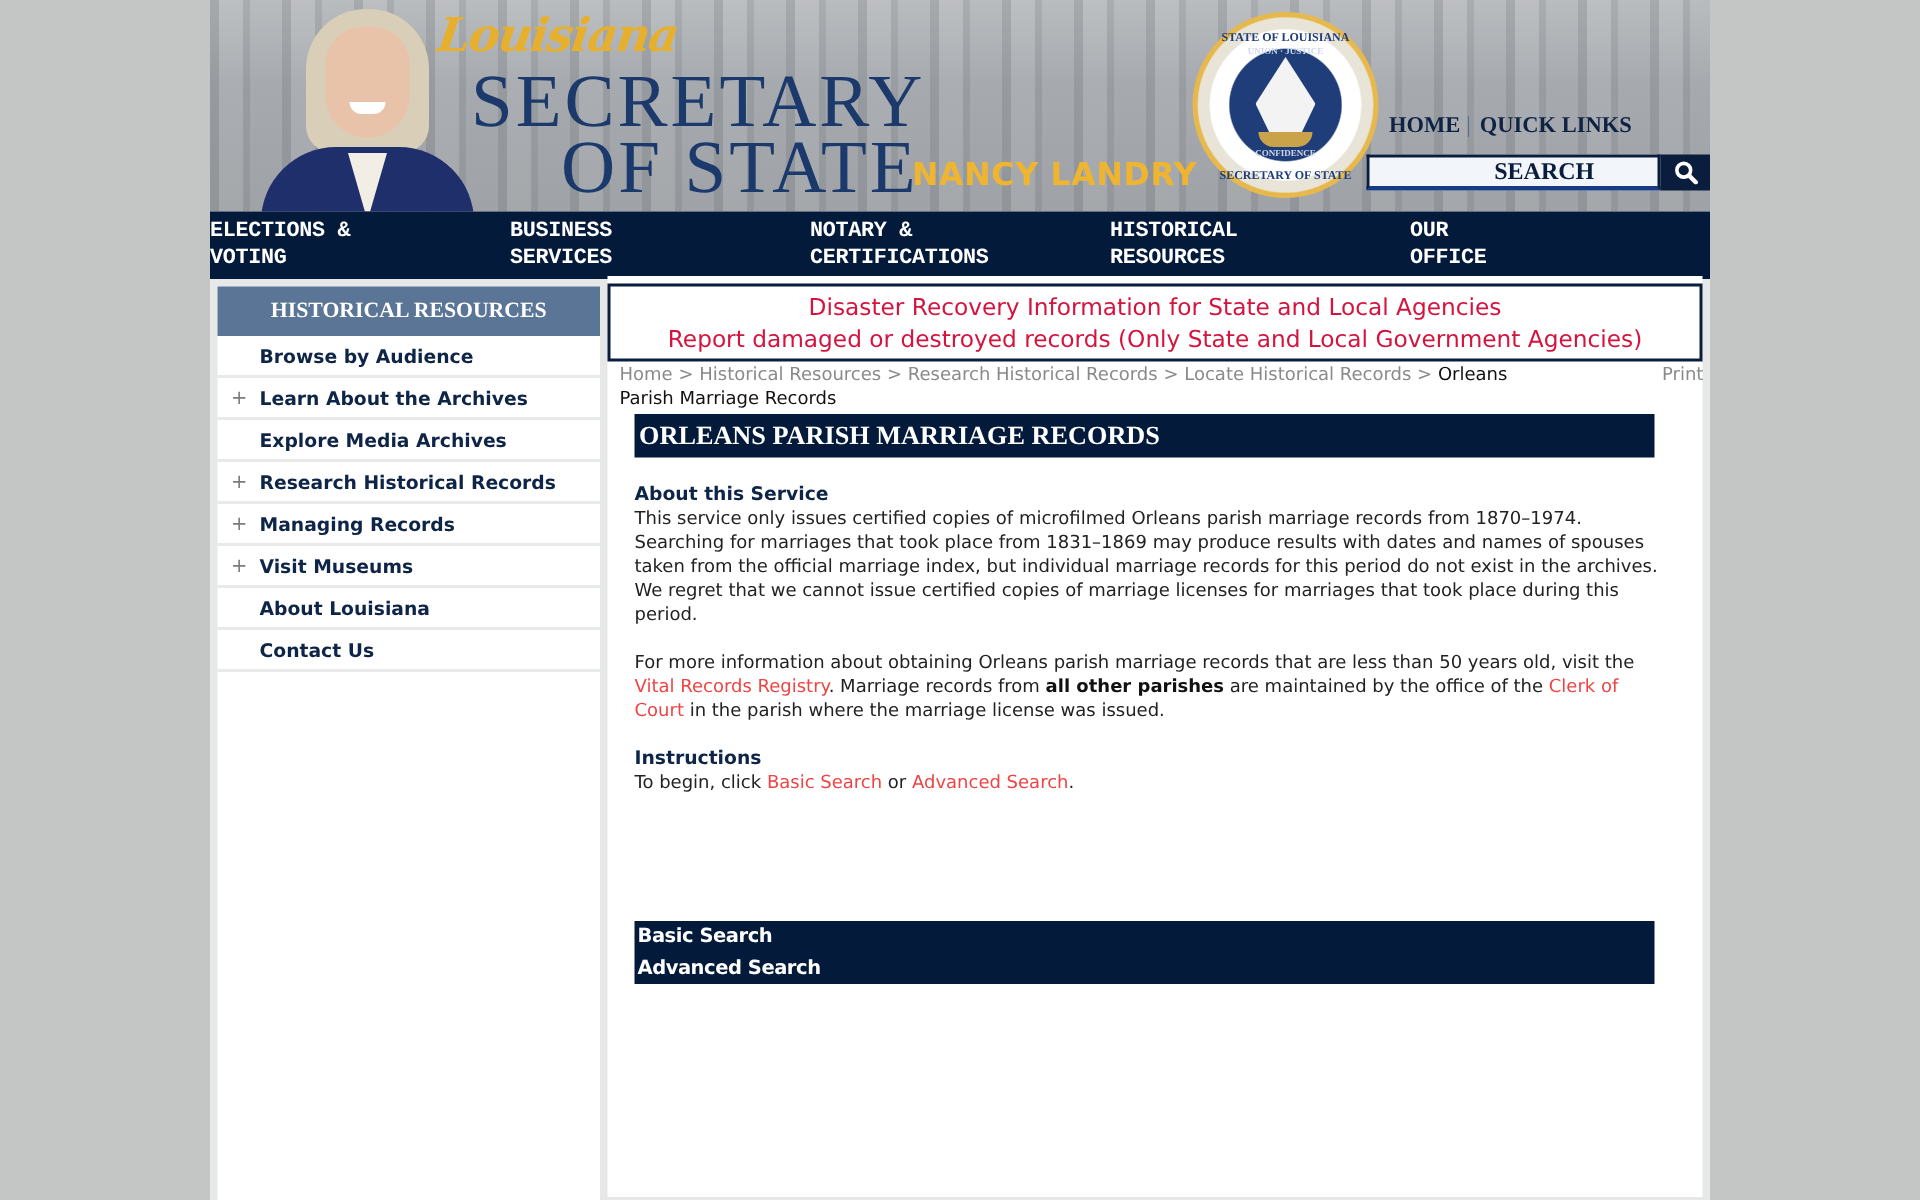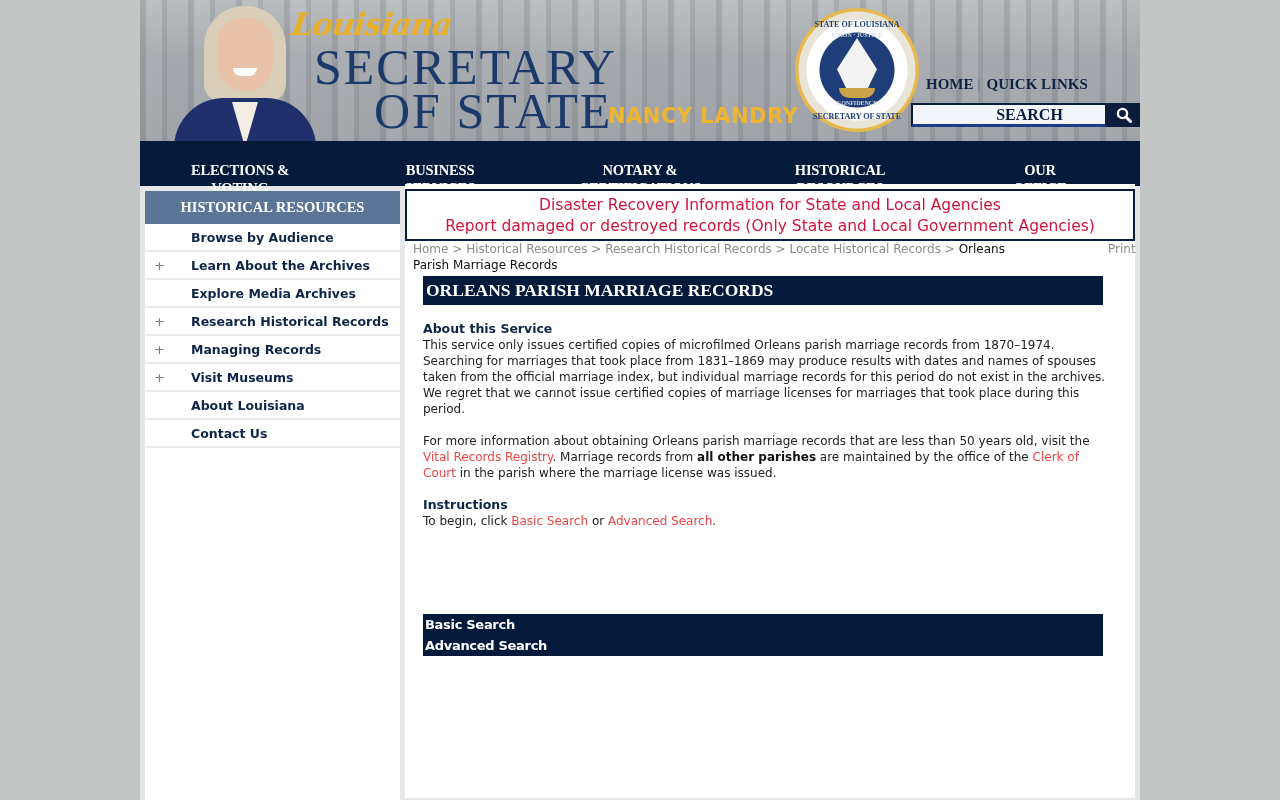--- a/index.html
+++ b/index.html
@@ -29,26 +29,26 @@
   .seal .ring-text { position: absolute; left: 0; width: 124px; text-align: center; font-family: "Liberation Serif", serif; font-weight: bold; font-size: 8px; color: #1f3d78; }
   .utility { position: absolute; left: 786px; top: 76px; font-family: "Liberation Serif", serif; font-weight: bold; font-size: 15px; color: #0f2244; }
   .utility a { color: #0f2244; text-decoration: none; }
   .utility .sep { color: #5a6d88; margin: 0 6px 0 4px; font-weight: normal; }
   .search-box { position: absolute; left: 771px; top: 103px; width: 196px; height: 24px; background: #f2f6fa; border: 2px solid #0b1d3c; border-bottom: 3px solid #173c84; text-align: center;
     font-family: "Liberation Serif", serif; font-weight: bold; font-size: 16px; color: #0b1d3c; line-height: 19px; padding-left: 41px; }
   .search-btn { position: absolute; left: 967px; top: 103px; width: 33px; height: 24px; background: #0b1d3c; display: flex; align-items: center; justify-content: center; }
 
   
   .navbar { position: absolute; left: 0; top: 141px; width: 1000px; height: 45px; background: #031a3b; display: flex; }
-  .navbar .nav-item { width: 200px; color: #fff; font-family: Liberation Serif, serif; font-weight: bold; font-size: 14.5px; text-align: center; line-height: 18px; padding-top: 20px; letter-spacing: -0.2px; cursor: pointer; }
+  .navbar .nav-item { width: 200px; color: #fff; font-family: Liberation Mono, monospace; font-weight: bold; font-size: 14.5px; text-align: left; line-height: 18px; padding-top: 4px; letter-spacing: -0.2px; cursor: pointer; }
 
   
   .sidebar { position: absolute; left: 5px; top: 191px; width: 255px; height: 609px; background: #ffffff; }
   .sidebar-head { height: 33px; background: #5a7595; color: #fff; font-family: "Liberation Serif", serif; font-weight: bold; font-size: 14.5px; text-align: center; line-height: 33px; }
-  .side-item { height: 28px; border-bottom: 2px solid #e8e9ea; position: relative; font-family: "DejaVu Sans", sans-serif; font-weight: bold; font-size: 12.5px; color: #0f2547; line-height: 28px; padding-left: 46px; cursor: pointer; }
+  .side-item { height: 28px; border-bottom: 2px solid #e8e9ea; position: relative; font-family: "DejaVu Sans", sans-serif; font-weight: bold; font-size: 12.5px; color: #0f2547; line-height: 28px; padding-left: 28px; cursor: pointer; }
   .side-item .plus { position: absolute; left: 9px; top: 0; color: #7b7b7b; font-weight: normal; font-size: 13px; }
 
   
   .main { position: absolute; left: 265px; top: 184px; width: 730px; height: 614px; background: #ffffff; }
   .alert { position: absolute; left: 0; top: 5px; width: 730px; height: 52px; border: 2px solid #0b1d3c; text-align: center; color: #d4143e; font-family: "DejaVu Sans", sans-serif; font-size: 15.5px; line-height: 20.5px; padding-top: 4px; }
   .alert div { cursor: pointer; }
   .breadcrumb { position: absolute; left: 8px; top: 57px; width: 610px; font-size: 12px; line-height: 16px; color: #8a8a8a; }
   .breadcrumb .crumb-link { color: #8a8a8a; cursor: pointer; }
   .breadcrumb .current { color: #111; }
   .print { position: absolute; left: 703px; top: 58px; font-size: 12px; color: #8a8a8a; cursor: pointer; }

